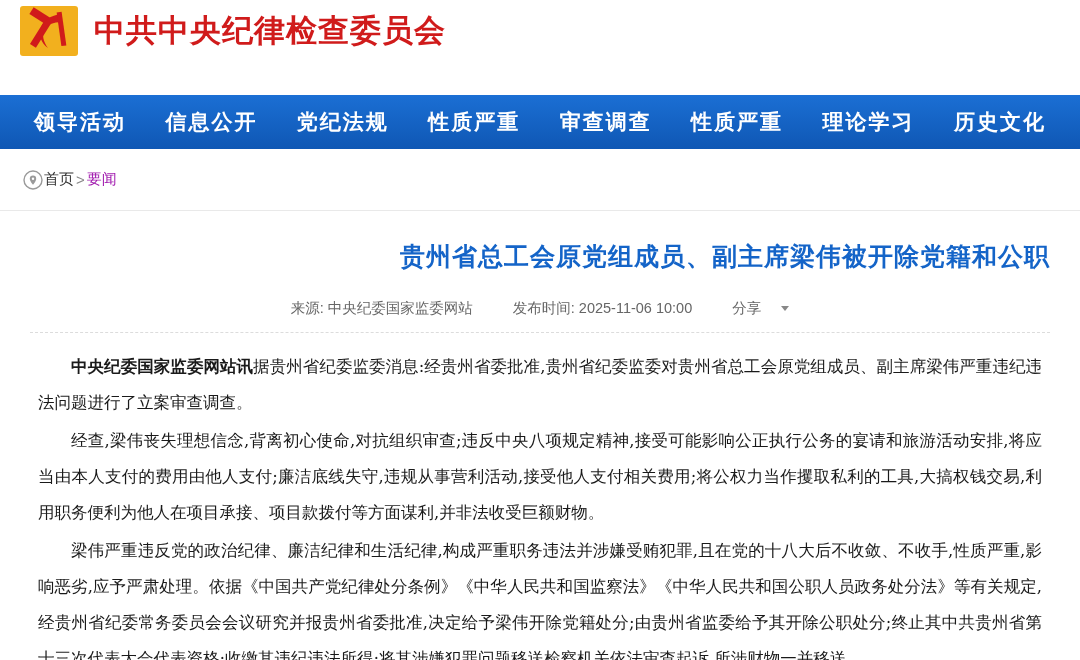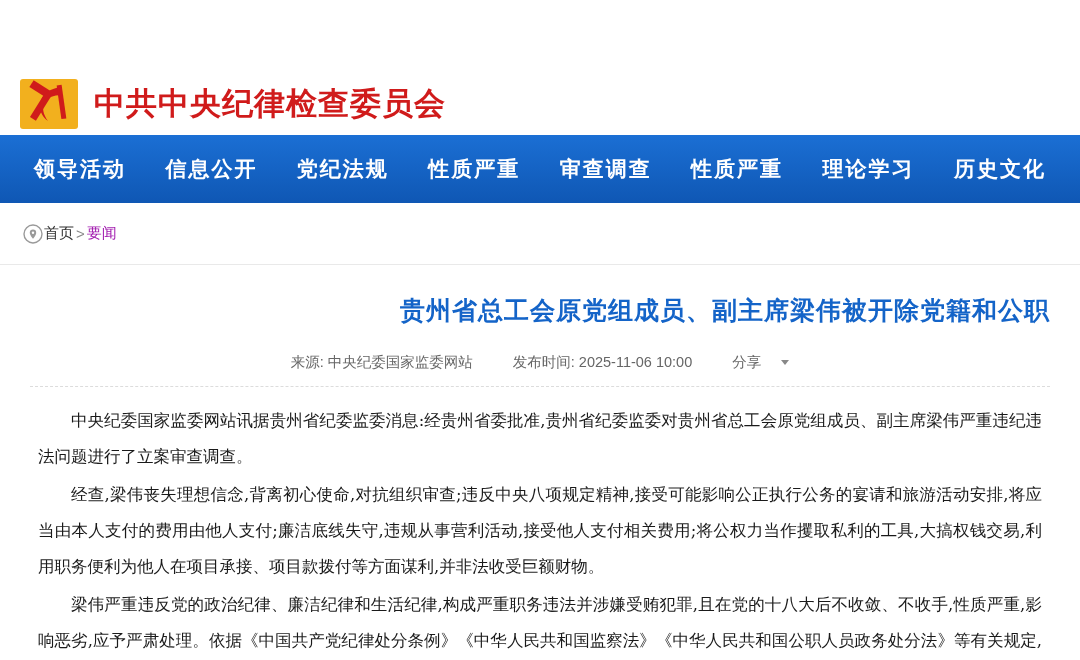--- a/index.html
+++ b/index.html
@@ -10,24 +10,23 @@
     font-family: "Liberation Sans", sans-serif;
     overflow: hidden;
   }
 
   
   .header {
     width: 100%;
     height: 95px;
     background: #ffffff;
     display: flex;
-    align-items: flex-end;
+    align-items: flex-start;
     padding: 0 18px;
     gap: 0;
-    margin-top: 40px;
   }
   .logo-group {
     display: flex;
     align-items: center;
     gap: 14px;
     flex: 1;
   }
   .logo-group.second { justify-content: flex-end; }
 
   .emblem {
@@ -46,21 +45,21 @@
     font-weight: bold;
     font-size: 31px;
     color: #d01b1b;
     letter-spacing: 1px;
     white-space: nowrap;
   }
 
   
   .navbar {
     width: 100%;
-    height: 68px;
+    height: 54px;
     background: #1464c8;
     background: linear-gradient(180deg, #1b6fd4 0%, #0f57b4 100%);
     display: flex;
     align-items: center;
     justify-content: space-between;
     padding: 0 34px;
   }
   .nav-item {
     color: #ffffff;
     font-family: "DejaVu Serif", serif;
@@ -130,21 +129,21 @@
   .body-text {
     padding: 16px 8px 0 8px;
     font-family: "DejaVu Serif", serif;
     font-size: 16.5px;
     line-height: 36px;
     color: #1a1a1a;
     text-align: justify;
   }
   .body-text p { text-indent: 2em; margin-bottom: 2px; }
   .body-text p.first { text-indent: 2em; }
-  .lead { font-weight: normal; }
+  .lead { font-weight: bold; }
 </style>
 </head>
 <body>
 
 <div class="header">
 
   <div class="logo-group">
     <div class="emblem party">
       <svg width="62" height="62" viewBox="0 0 62 62">
         <rect x="2" y="6" width="58" height="50" rx="3" fill="#f2b01e"></rect>

